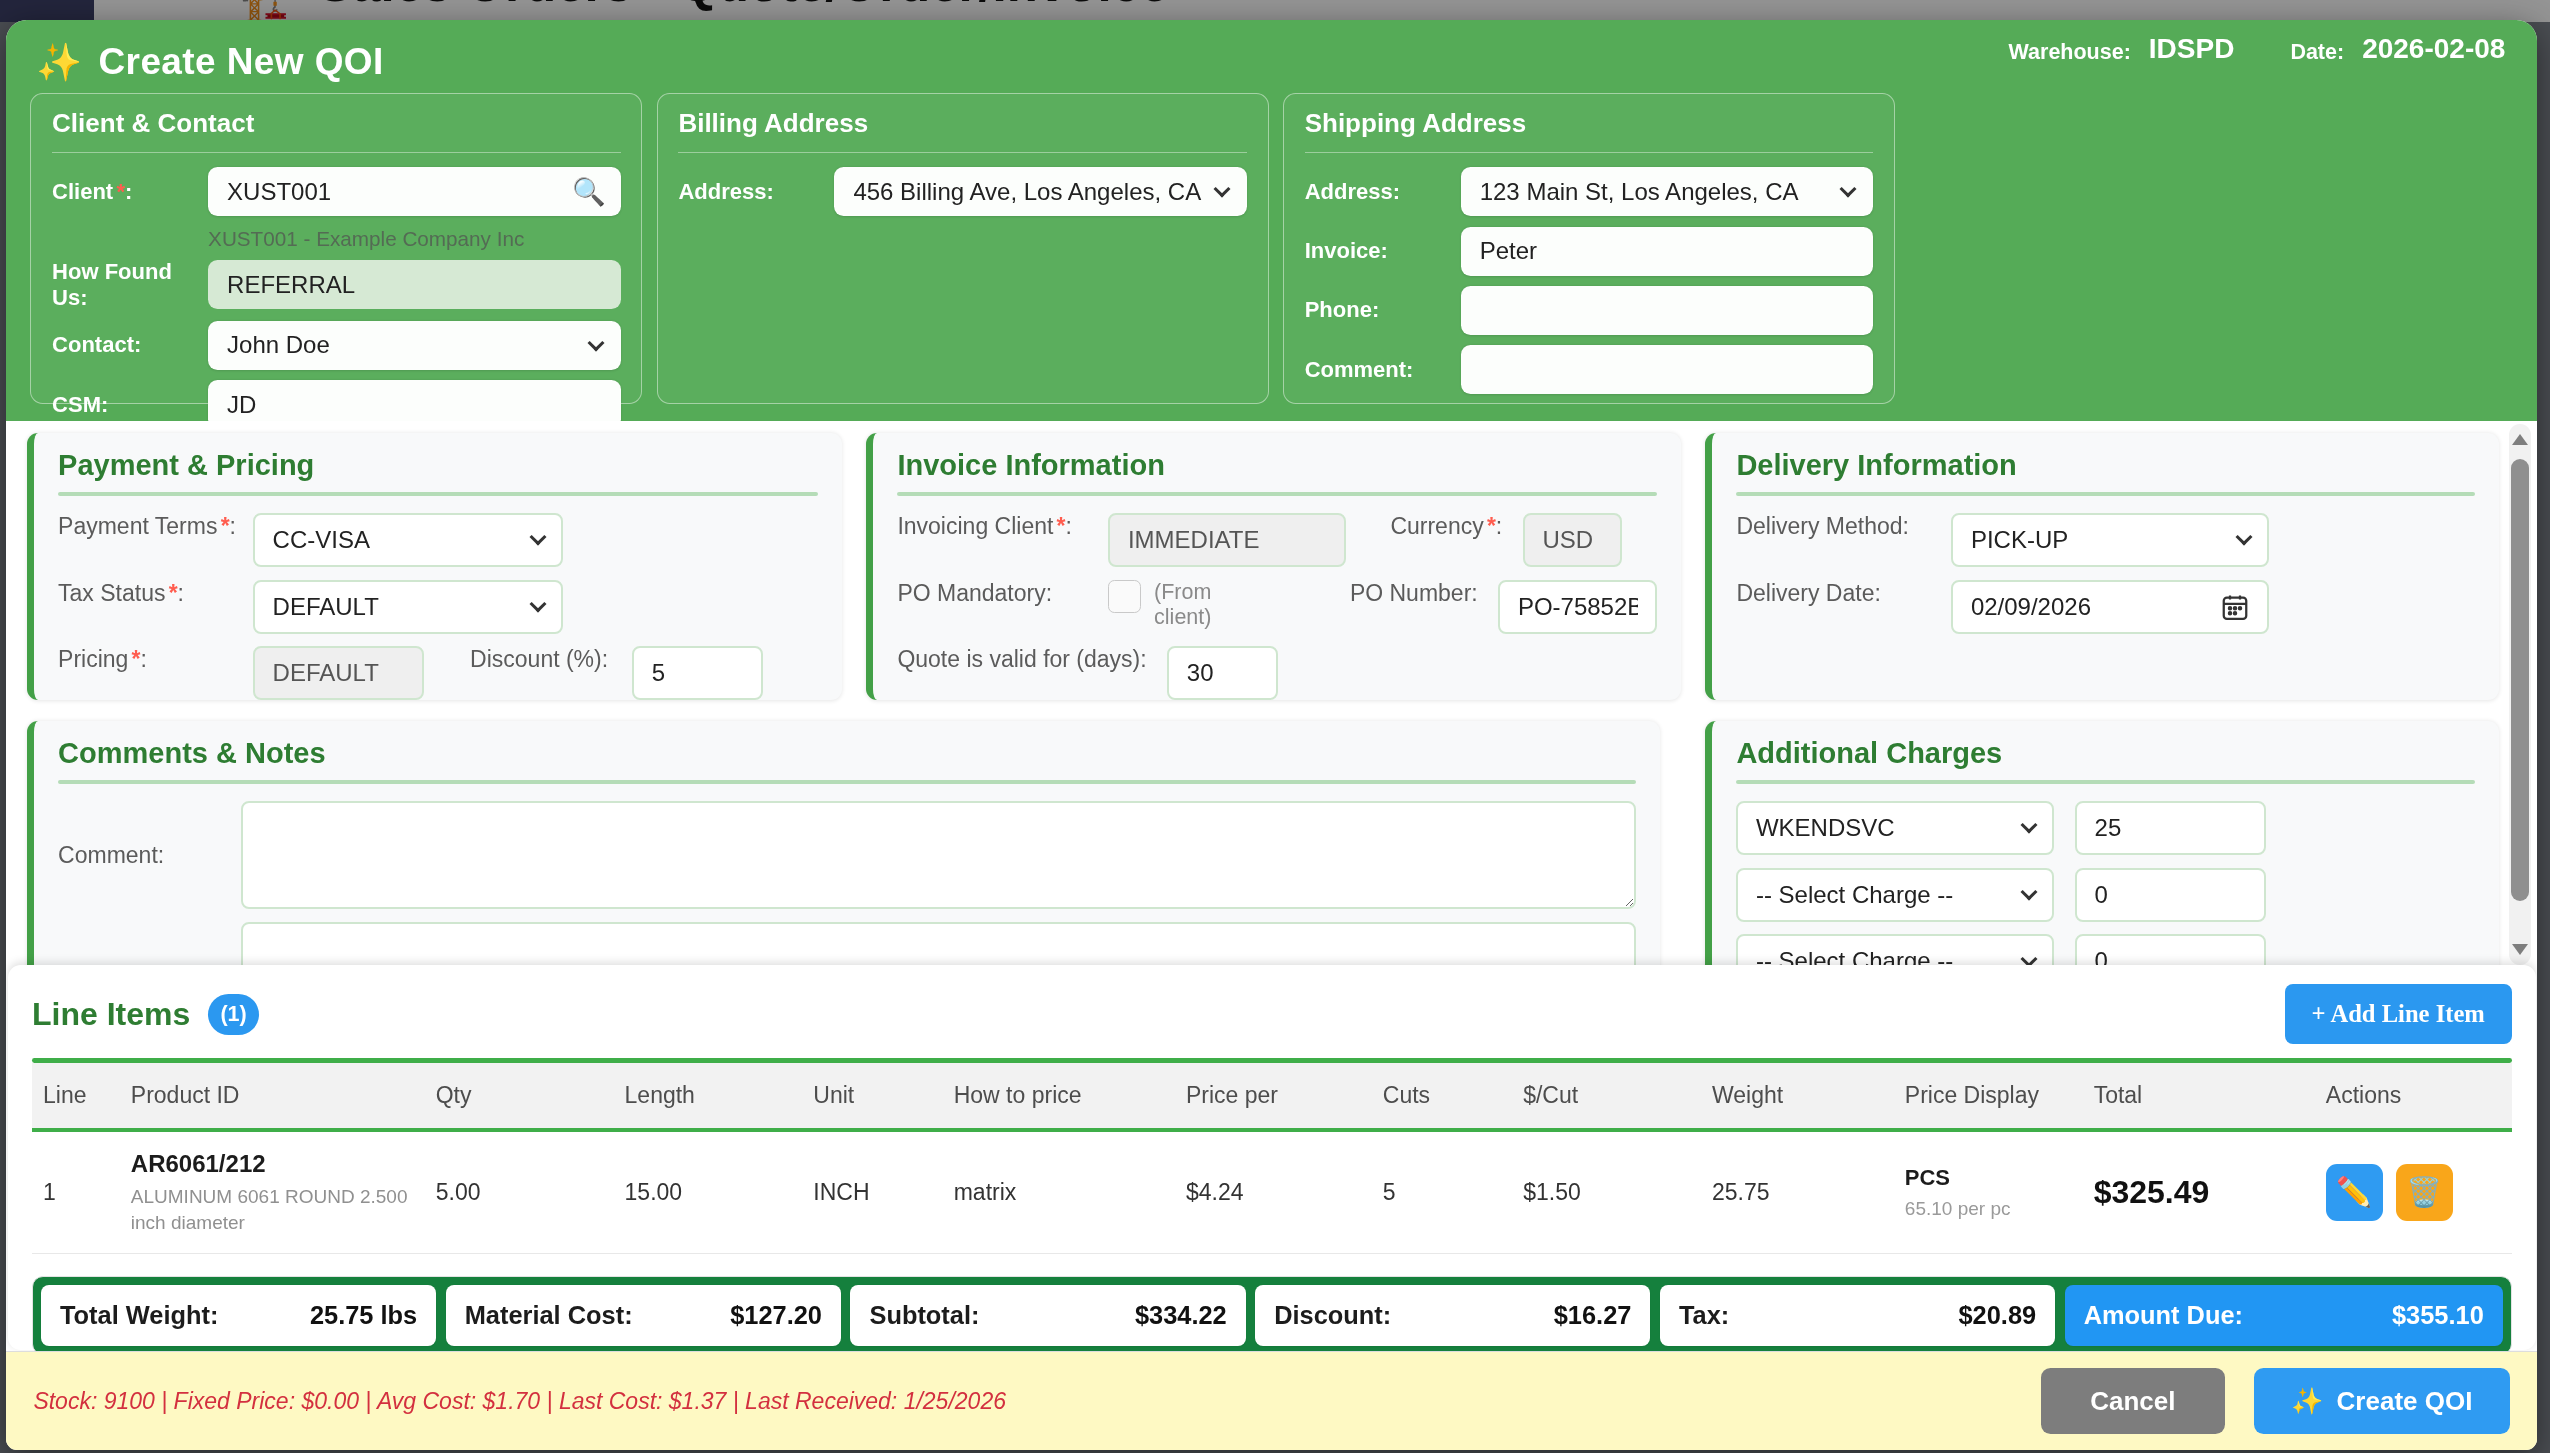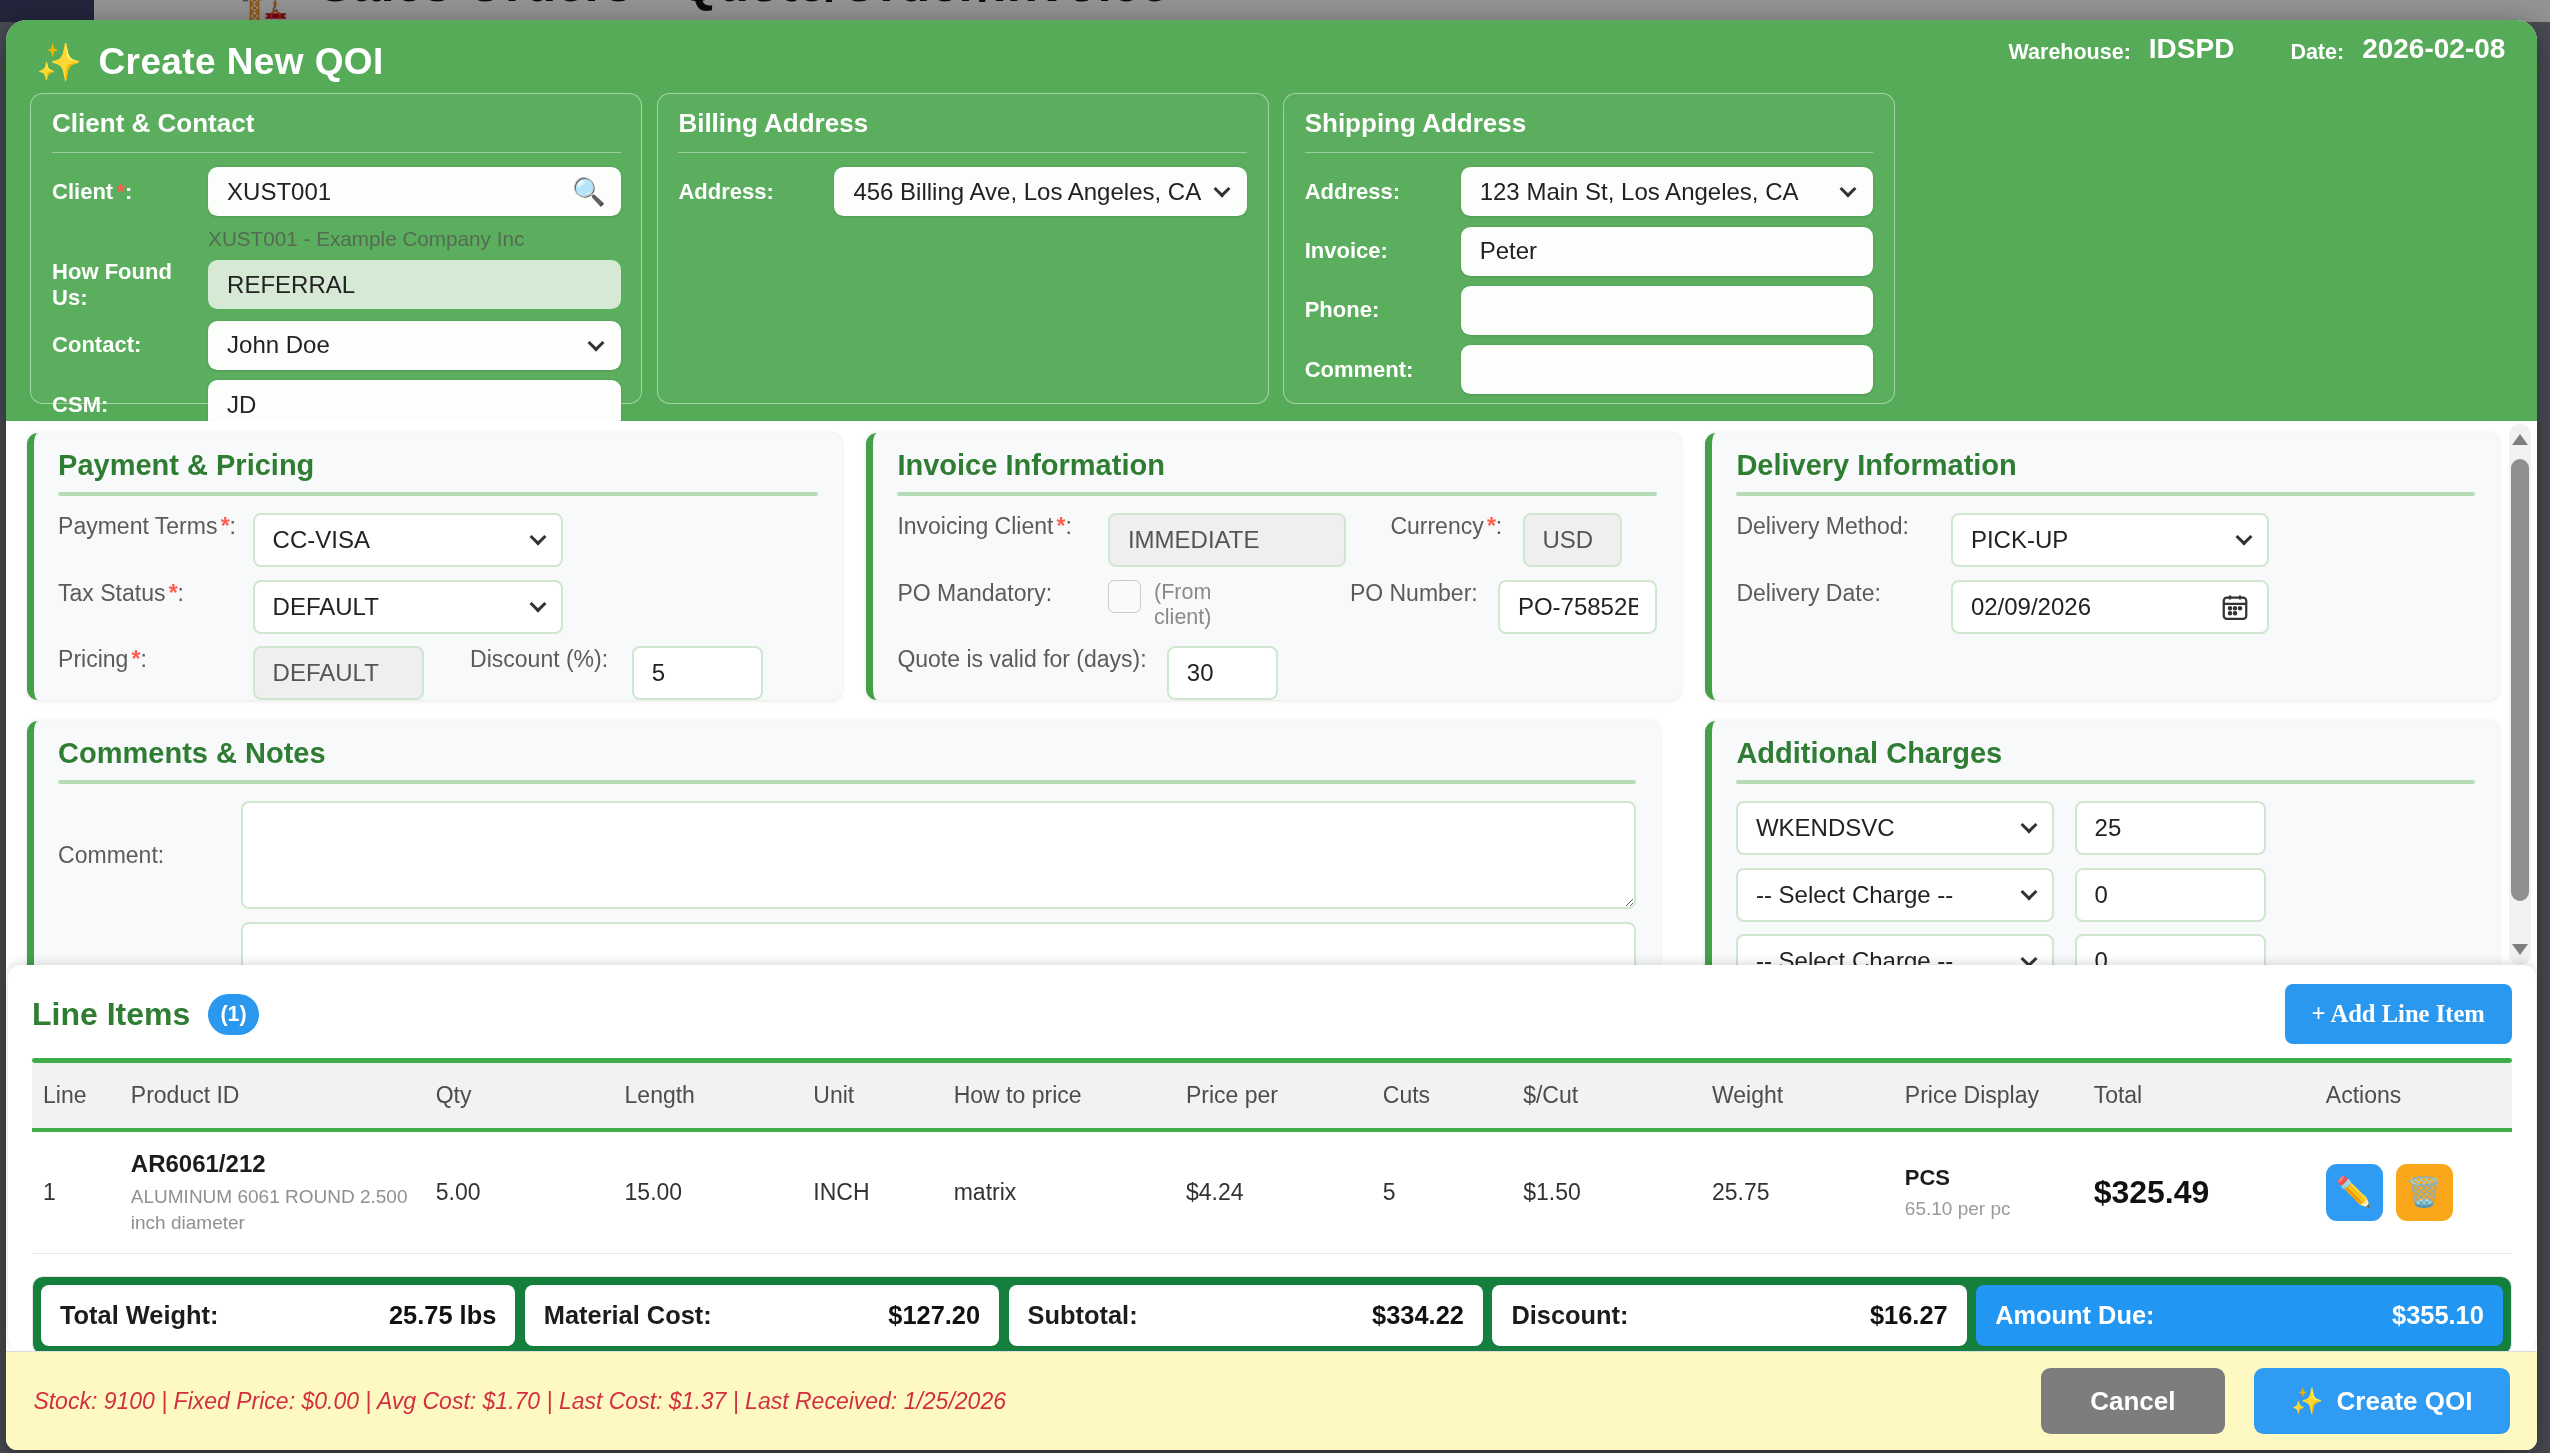--- a/index.html
+++ b/index.html
@@ -466,20 +466,24 @@
           <span class="tv">$127.20</span>
       </div>
       <div class="tot-box">
         <span class="tl">Subtotal:</span>
           <span class="tv">$334.22</span>
       </div>
       <div class="tot-box">
         <span class="tl">Discount:</span>
           <span class="tv">$16.27</span>
       </div>
+      <div class="tot-box">
+        <span class="tl">Tax:</span>
+          <span class="tv">$20.89</span>
+      </div>
       <div class="tot-box due">
         <span class="tl">Amount Due:</span>
           <span class="tv">$355.10</span>
       </div>
     </div>
   </div>
 
   <div class="footer">
     <span class="stock-info">Stock: 9100 | Fixed Price: $0.00 | Avg Cost: $1.70 | Last Cost: $1.37 | Last Received: 1/25/2026</span>
     <div class="f-btns">

